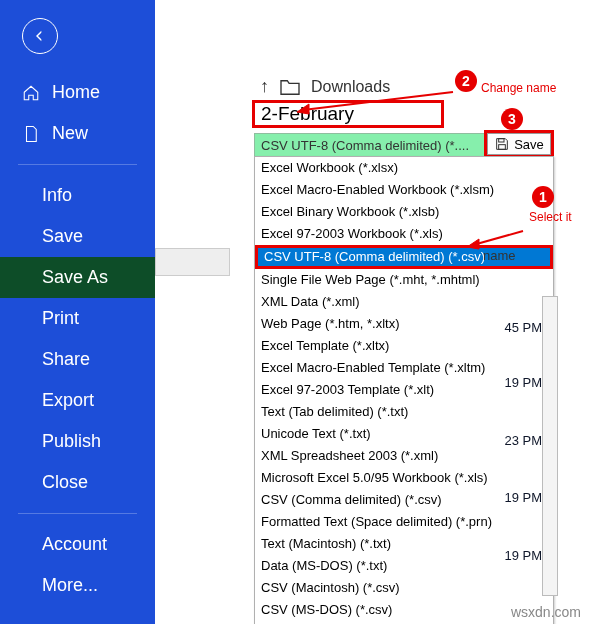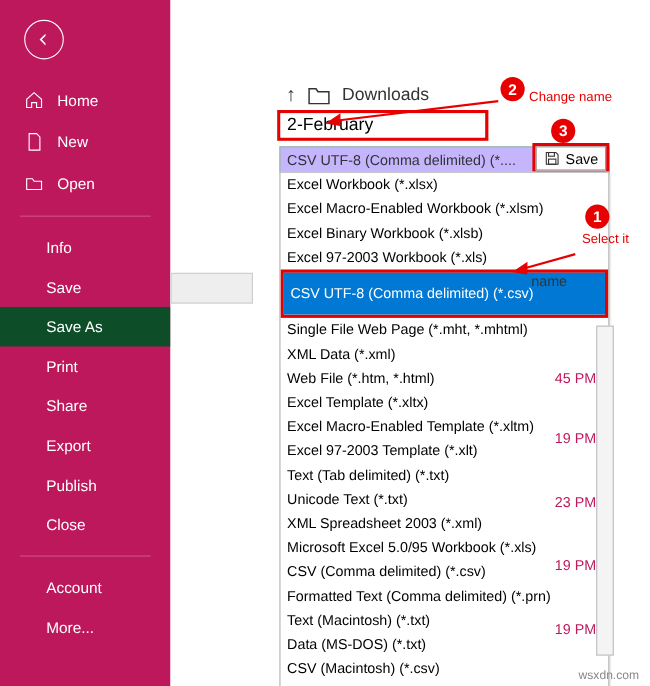--- a/index.html
+++ b/index.html
@@ -1,47 +1,47 @@
 <!DOCTYPE html>
 <html><head>
 <meta charset="utf-8">
 <style>
   * { box-sizing: border-box; margin: 0; padding: 0; font-family: "Segoe UI", Arial, sans-serif; }
   body { width: 591px; height: 624px; overflow: hidden; background: #fff; position: relative; }
-  .sidebar { position: absolute; left: 0; top: 0; width: 155px; height: 624px; background: #be185d; color: #fff; font-size: 14px; }
+  .sidebar { position: absolute; left: 0; top: 0; width: 155px; height: 624px; background: #1d4ed8; color: #fff; font-size: 18px; }
   .back-btn { width: 36px; height: 36px; border: 1.5px solid #fff; border-radius: 50%; margin: 18px 0 18px 22px; display: flex; align-items: center; justify-content: center; cursor: pointer; }
   .back-btn svg { width: 16px; height: 16px; fill: #fff; }
   .nav-item { padding: 10px 0 10px 22px; cursor: pointer; display: flex; align-items: center; gap: 12px; }
   .nav-item .icon { width: 18px; height: 18px; display: flex; align-items: center; justify-content: center; }
   .nav-item .icon svg { width: 18px; height: 18px; fill: none; stroke: #fff; stroke-width: 1.4; }
   .nav-sub { padding: 10px 16px 10px 42px; cursor: pointer; }
   .nav-sub.selected { background: #0d4d28; }
   .separator { height: 1px; background: rgba(255,255,255,0.25); margin: 10px 18px; }
   .main { position: absolute; left: 155px; top: 0; right: 5px; height: 624px; background: #fff; }
   .gray-band { position: absolute; left: 0; top: 248px; width: 75px; height: 28px; background: #eee; border: 1px solid #ccc; }
   .location-row { position: absolute; left: 105px; top: 76px; display: flex; align-items: center; gap: 10px; font-size: 16px; color: #333; }
   .location-row .arrow { font-size: 18px; color: #333; }
   .location-row .folder-icon { width: 22px; height: 18px; }
   .filename-box { position: absolute; left: 97px; top: 100px; width: 192px; height: 28px; border: 3px solid #e60000; background: #fff; }
-  .filename-input { width: 100%; height: 100%; border: none; outline: none; padding: 0 6px; font-size: 16px; }
-  .filetype-select { position: absolute; left: 99px; top: 133px; width: 300px; height: 24px; background: #c4b5fd; border: 1px solid #8fbd9f; display: flex; align-items: center; padding: 0 6px; font-size: 13px; color: #333; cursor: pointer; }
+  .filename-input { width: 100%; height: 100%; border: none; outline: none; padding: 0 6px; font-size: 19px; }
+  .filetype-select { position: absolute; left: 99px; top: 133px; width: 300px; height: 24px; background: #86efac; border: 1px solid #8fbd9f; display: flex; align-items: center; padding: 0 6px; font-size: 13px; color: #333; cursor: pointer; }
   .filetype-select .caret { margin-left: auto; color: #1a6b3d; }
   .dropdown { position: absolute; left: 99px; top: 156px; width: 300px; height: 544px; background: #fff; border: 1px solid #b0b0b0; overflow-y: hidden; font-size: 13px; box-shadow: 1px 1px 2px rgba(0,0,0,0.2); }
   .dropdown-item { padding: 2px 6px; line-height: 18px; cursor: pointer; white-space: nowrap; overflow: hidden; }
   .dropdown-item.hl-red { border: 3px solid #e60000; padding: 0 3px; }
   .dropdown-item.hl-blue { background: #0078d4; color: #fff; }
   .save-btn-wrap { position: absolute; left: 329px; top: 130px; width: 70px; height: 28px; border: 3px solid #e60000; }
   .save-btn { width: 100%; height: 100%; border: 1px solid #999; background: #fdfdfd; display: flex; align-items: center; justify-content: center; gap: 4px; font-size: 13px; cursor: pointer; }
   .save-btn svg { width: 16px; height: 16px; }
   .callout { position: absolute; width: 22px; height: 22px; border-radius: 50%; background: #e60000; color: #fff; font-size: 14px; font-weight: bold; display: flex; align-items: center; justify-content: center; }
   .callout-label { position: absolute; color: #e60000; font-size: 12px; font-weight: normal; }
   .arrow-red { position: absolute; stroke: #e60000; fill: #e60000; }
-  .pm-col { position: absolute; right: 44px; font-size: 13px; color: #be185d; margin-top: 16px; }
+  .pm-col { position: absolute; right: 44px; font-size: 13px; color: #0f172a; }
   .scroll-track { position: absolute; right: 28px; top: 296px; width: 16px; height: 300px; border: 1px solid #bbb; background: #f4f4f4; }
-  .watermark { position: absolute; right: 10px; bottom: 4px; font-size: 11px; color: #888; }
+  .watermark { position: absolute; right: 10px; bottom: 4px; font-size: 14px; color: #888; }
   
   .file-status { position: absolute; left: 328px; top: 248px; font-size: 13px; color: #333; }
 </style>
 </head>
 <body>
 
 <div class="sidebar">
   <div class="back-btn">
     <svg viewBox="0 0 24 24">
         <path d="M14 4l-8 8 8 8v-3l-5-5 5-5z" fill="#fff"></path>
@@ -55,28 +55,20 @@
       </span>
     <span>Home</span>
   </div>
   <div class="nav-item">
     <span class="icon">
         <svg viewBox="0 0 24 24">
           <path d="M6 2h9l4 4v16H6z"></path>
         </svg>
       </span>
     <span>New</span>
-  </div>
-  <div class="nav-item">
-    <span class="icon">
-        <svg viewBox="0 0 24 24">
-          <path d="M3 6h7l2 3h9v10H3z"></path>
-        </svg>
-      </span>
-    <span>Open</span>
   </div>
   <div class="separator"></div>
   <div class="nav-sub">Info</div>
   <div class="nav-sub">Save</div>
   <div class="nav-sub selected">Save As</div>
   <div class="nav-sub">Print</div>
   <div class="nav-sub">Share</div>
   <div class="nav-sub">Export</div>
   <div class="nav-sub">Publish</div>
   <div class="nav-sub">Close</div>
@@ -115,34 +107,34 @@
       <span>Save</span>
     </div>
   </div>
 
   <div class="dropdown">
     <div class="dropdown-item">Excel Workbook (*.xlsx)</div>
     <div class="dropdown-item">Excel Macro-Enabled Workbook (*.xlsm)</div>
     <div class="dropdown-item">Excel Binary Workbook (*.xlsb)</div>
     <div class="dropdown-item">Excel 97-2003 Workbook (*.xls)</div>
     <div class="dropdown-item hl-red">
-      <div class="dropdown-item hl-blue" style="margin:-2px -3px;padding:12px 6px">CSV UTF-8 (Comma delimited) (*.csv)</div>
+      <div class="dropdown-item hl-blue" style="margin:-2px -3px;padding:2px 6px">CSV UTF-8 (Comma delimited) (*.csv)</div>
     </div>
     <div class="dropdown-item">Single File Web Page (*.mht, *.mhtml)</div>
     <div class="dropdown-item">XML Data (*.xml)</div>
-    <div class="dropdown-item">Web File (*.htm, *.html)</div>
+    <div class="dropdown-item">Web Page (*.htm, *.xltx)</div>
     <div class="dropdown-item">Excel Template (*.xltx)</div>
     <div class="dropdown-item">Excel Macro-Enabled Template (*.xltm)</div>
     <div class="dropdown-item">Excel 97-2003 Template (*.xlt)</div>
     <div class="dropdown-item">Text (Tab delimited) (*.txt)</div>
     <div class="dropdown-item">Unicode Text (*.txt)</div>
     <div class="dropdown-item">XML Spreadsheet 2003 (*.xml)</div>
     <div class="dropdown-item">Microsoft Excel 5.0/95 Workbook (*.xls)</div>
     <div class="dropdown-item">CSV (Comma delimited) (*.csv)</div>
-    <div class="dropdown-item">Formatted Text (Comma delimited) (*.prn)</div>
+    <div class="dropdown-item">Formatted Text (Space delimited) (*.prn)</div>
     <div class="dropdown-item">Text (Macintosh) (*.txt)</div>
     <div class="dropdown-item">Data (MS-DOS) (*.txt)</div>
     <div class="dropdown-item">CSV (Macintosh) (*.csv)</div>
     <div class="dropdown-item">CSV (MS-DOS) (*.csv)</div>
 
   </div>
 
   <div class="file-status">name</div>
   <div class="pm-col" style="top:320px">45 PM</div>
   <div class="pm-col" style="top:375px">19 PM</div>

